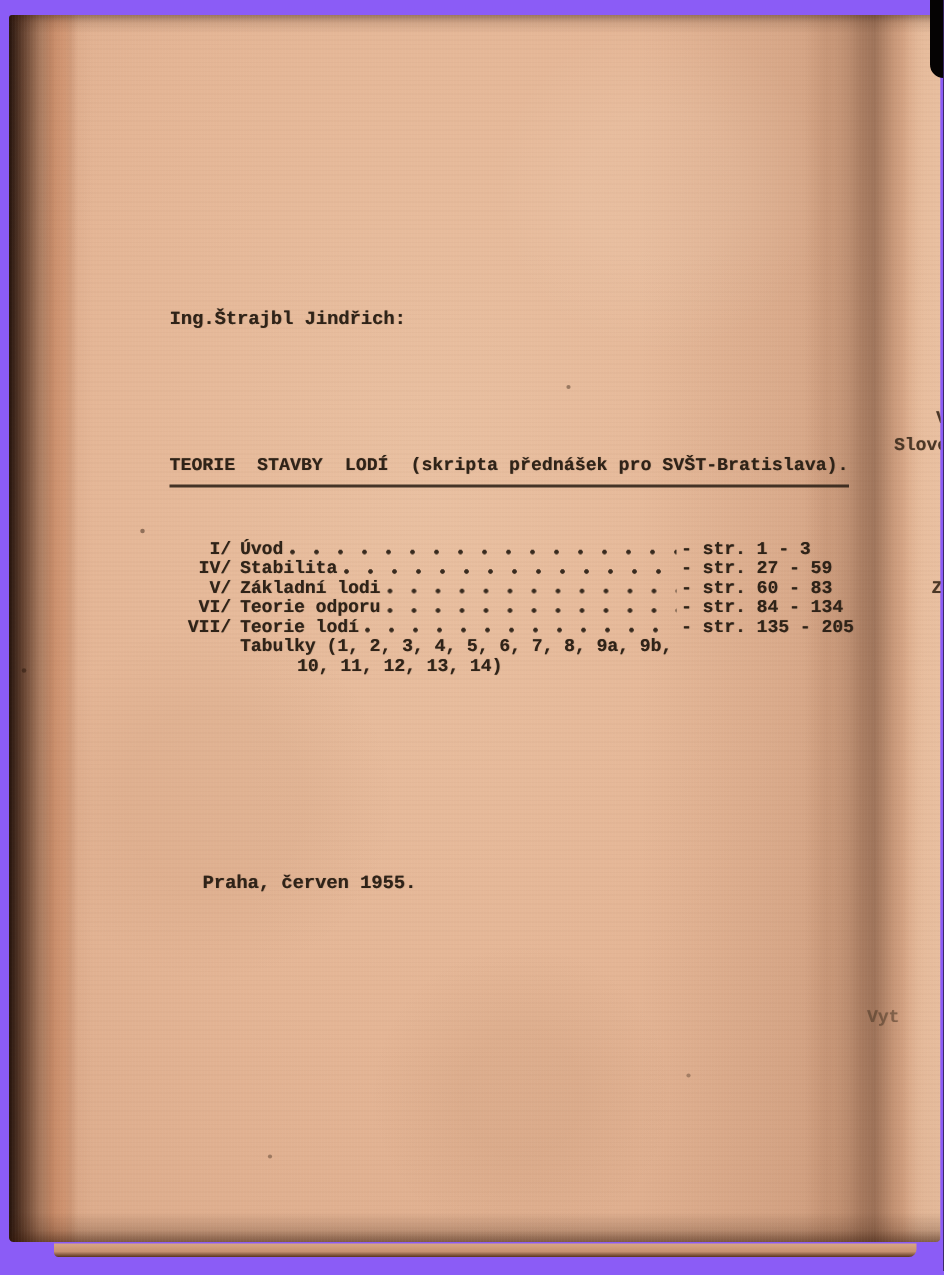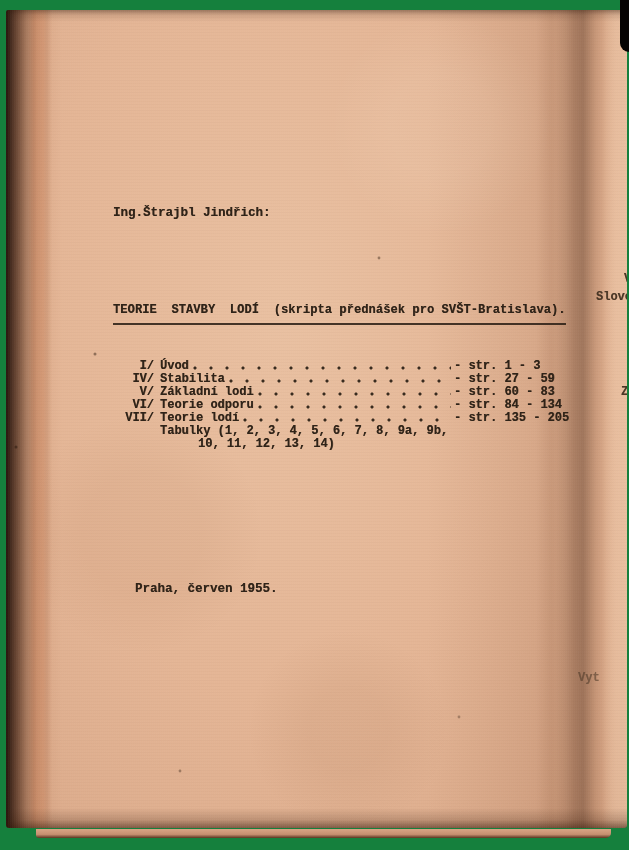--- a/index.html
+++ b/index.html
@@ -1,18 +1,18 @@
 <!DOCTYPE html>
 <html><head>
 <meta charset="utf-8">
 <style>
   html,body { margin:0; padding:0; background:#050303; }
   .scan {
     position:relative; width:629px; height:850px;
-    background:#15803d; overflow:hidden;
+    background:#8b5cf6; overflow:hidden;
     font-family:"Liberation Mono","DejaVu Sans Mono",monospace;
   }
   
   .page {
     position:absolute; left:6px; top:10px; width:621px; height:818px;
     border-radius:2px 7px 3px 3px;
     overflow:hidden;
     background:
       
       linear-gradient(180deg, rgba(45,20,8,0.40) 0px, rgba(45,20,8,0.12) 5px, transparent 12px),

